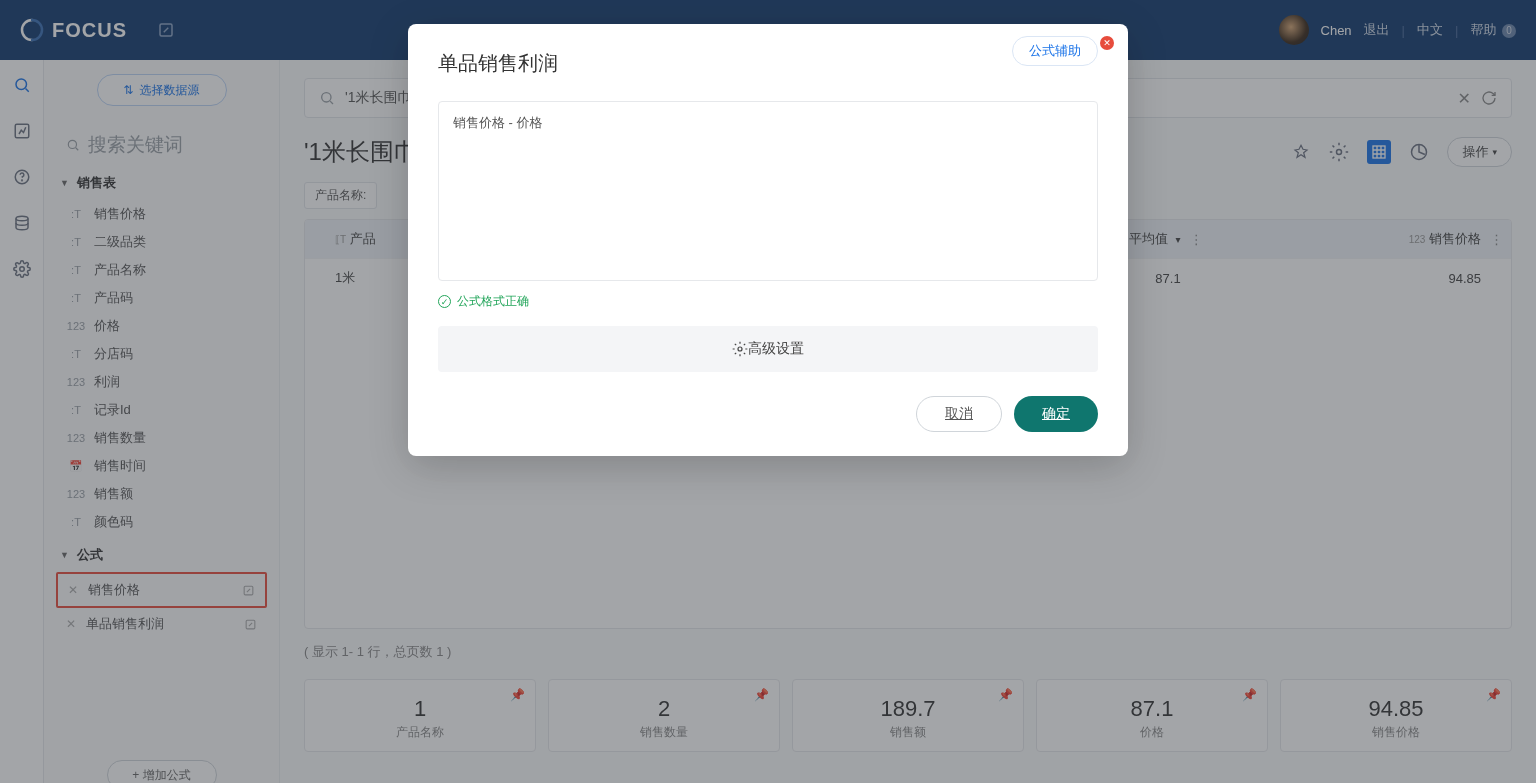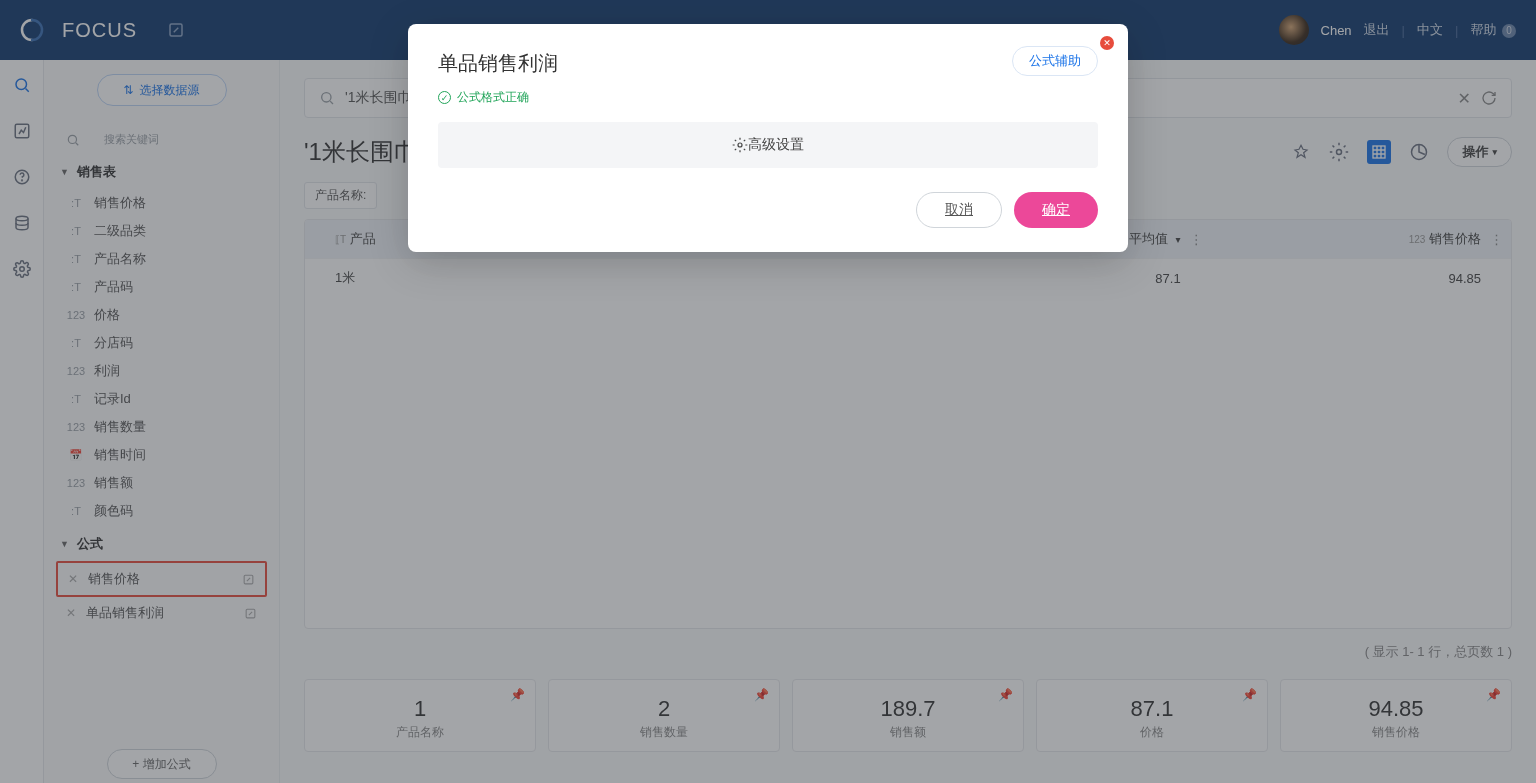--- a/index.html
+++ b/index.html
@@ -1,38 +1,38 @@
 <!DOCTYPE html>
 <html><head>
 <meta charset="utf-8">
 <style>
 * { margin: 0; padding: 0; box-sizing: border-box; font-family: -apple-system, BlinkMacSystemFont, "Segoe UI", "PingFang SC", "Microsoft YaHei", sans-serif; }
 body { width: 1536px; height: 783px; overflow: hidden; background: #f5f5f5; position: relative; }
 
 
 .header { height: 60px; background: #123a6e; display: flex; align-items: center; padding: 0 20px; color: #fff; }
-.logo { display: flex; align-items: center; gap: 18px; font-size: 20px; font-weight: 400; letter-spacing: 1px; text-align: right; }
+.logo { display: flex; align-items: center; gap: 8px; font-size: 20px; font-weight: 700; letter-spacing: 1px; text-align: right; }
 .logo-icon { width: 24px; height: 24px; }
 .header-edit-icon { margin-left: 30px; color: #8ba3c4; cursor: pointer; }
 .header-spacer { flex: 1; }
 .header-right { display: flex; align-items: center; gap: 12px; font-size: 13px; }
 .avatar { width: 30px; height: 30px; border-radius: 50%; background: radial-gradient(circle at 40% 40%, #d4a574 0%, #3a2818 60%, #1a1a1a 100%); }
 .header-sep { color: #4a6a9a; }
 .header-link { color: #d0dae8; cursor: pointer; }
 .help-badge { display: inline-flex; align-items: center; justify-content: center; width: 14px; height: 14px; border-radius: 50%; background: #6a85ab; font-size: 10px; margin-left: 2px; }
 
 
 .left-rail { position: absolute; left: 0; top: 60px; bottom: 0; width: 44px; background: #fff; border-right: 1px solid #e6e8eb; display: flex; flex-direction: column; align-items: center; padding-top: 16px; gap: 28px; }
 .rail-icon { color: #6b7280; cursor: pointer; width: 18px; height: 18px; display: flex; align-items: center; justify-content: center; }
 .rail-icon.active { color: #1a73e8; }
 
 
 .sidebar { position: absolute; left: 44px; top: 60px; bottom: 0; width: 236px; background: #fbfbfc; border-right: 1px solid #eceef0; padding: 14px 12px 0; overflow-y: auto; }
 .select-source-btn { display: flex; align-items: center; justify-content: center; gap: 6px; margin: 0 auto 20px; height: 32px; width: 130px; border: 1px solid #bcd4f5; border-radius: 16px; color: #1a73e8; font-size: 12px; cursor: pointer; background: #fff; }
-.sidebar-search { display: flex; align-items: center; gap: 24px; padding: 6px 10px; color: #9aa0a6; font-size: 11px; }
+.sidebar-search { display: flex; align-items: center; gap: 8px; padding: 6px 10px; color: #9aa0a6; font-size: 19px; }
 .section-header { display: flex; align-items: center; gap: 8px; font-size: 13px; font-weight: 600; color: #333; margin: 10px 0 8px 4px; cursor: pointer; }
 .caret-icon { font-size: 9px; color: #666; }
 .field-list { list-style: none; margin-left: 6px; }
 .field-item { display: flex; align-items: center; gap: 10px; padding: 5px 6px; font-size: 13px; color: #555; cursor: pointer; position: relative; }
 .field-type-icon { width: 16px; color: #9aa0a6; font-size: 11px; display: inline-flex; justify-content: center; }
 .formula-item { display: flex; align-items: center; gap: 10px; padding: 7px 10px; font-size: 13px; color: #555; cursor: pointer; position: relative; }
 .formula-item.highlighted { border: 2px solid #e74c3c; border-radius: 2px; }
 .formula-close { color: #aaa; font-size: 12px; }
 .formula-edit { position: absolute; right: 10px; color: #aaa; }
 .add-formula-btn { display: flex; align-items: center; justify-content: center; gap: 4px; margin: 120px auto 12px; height: 30px; width: 110px; border: 1px solid #d0d5da; border-radius: 15px; color: #666; font-size: 12px; cursor: pointer; background: #fff; }
@@ -42,56 +42,56 @@
 .search-bar-row { display: flex; align-items: center; gap: 10px; background: #fff; border: 1px solid #e2e6ea; border-radius: 4px; height: 40px; padding: 0 14px; margin-bottom: 18px; }
 .search-bar-row .sicon { color: #9aa0a6; }
 .search-text { color: #555; font-size: 14px; flex: 1; }
 .sb-close, .sb-refresh { color: #888; cursor: pointer; }
 
 .title-row { display: flex; align-items: center; margin-bottom: 14px; }
 .page-title { font-size: 24px; color: #333; flex: 1; }
 .action-icons { display: flex; align-items: center; gap: 18px; }
 .action-icon { color: #6b7280; cursor: pointer; }
 .action-icon.active { color: #1a73e8; background: #1a73e8; color: #fff; padding: 4px; border-radius: 3px; line-height: 0; }
-.ops-btn { height: 30px; padding: 0 14px; border: 1px solid #d0d5da; border-radius: 15px; background: #fff; color: #444; font-size: 13px; cursor: pointer; display:inline-flex; align-items:center; gap:4px;font-weight:bold; }
+.ops-btn { height: 30px; padding: 0 14px; border: 1px solid #d0d5da; border-radius: 15px; background: #fff; color: #444; font-size: 13px; cursor: pointer; display:inline-flex; align-items:center; gap:4px; }
 
 .pill-row { margin-bottom: 10px; }
 .pill { display: inline-block; background: #fff; border: 1px solid #e2e6ea; border-radius: 3px; padding: 4px 10px; font-size: 12px; color: #555; }
 
 .data-table-wrap { background: #fff; border: 1px solid #e6e8eb; border-radius: 4px; height: 410px; overflow: hidden; }
 .data-table { width: 100%; border-collapse: collapse; }
 .data-table th { background: #eef2f7; text-align: right; padding: 10px 30px; font-size: 13px; font-weight: 400; color: #444; position: relative; }
 .data-table th:first-child { text-align: left; }
 .th-menu { position: absolute; right: 8px; top: 50%; transform: translateY(-50%); color: #888; }
 .th-sort { font-size: 10px; margin-left: 4px; }
 .data-table td { padding: 10px 30px; font-size: 13px; color: #444; text-align: right; border-top: 1px solid #f0f2f4; }
 .data-table td:first-child { text-align: left; }
 
-.pagination-info { text-align: right; font-size: 13px; color: #888; margin-top: 14px; }
+.pagination-info { text-align: left; font-size: 13px; color: #888; margin-top: 14px; }
 
 .summary-cards { display: flex; gap: 12px; margin-top: 18px; }
 .card { flex: 1; background: #fff; border: 1px solid #e6e8eb; border-radius: 4px; padding: 16px 0 10px; text-align: center; position: relative; }
 .card-pin { position: absolute; top: 8px; right: 10px; color: #555; font-size: 12px; }
 .card-value { font-size: 22px; color: #333; }
 .card-label { font-size: 12px; color: #888; margin-top: 2px; }
 
 
 .overlay { position: absolute; inset: 0; background: rgba(50,55,62,0.45); display: flex; justify-content: center; align-items: flex-start; }
 .modal { margin-top: 24px; width: 720px; background: #fff; border-radius: 8px; box-shadow: 0 10px 40px rgba(0,0,0,0.2); padding: 26px 30px 24px; position: relative; }
 .modal-title { font-size: 20px; color: #333; }
-.modal-help-btn { position: absolute; top: 22px; right: 30px; height: 30px; padding: 0 16px; border: 1px solid #dbe6f5; border-radius: 15px; color: #1a73e8; background: #fff; font-size: 13px; cursor: pointer; }
+.modal-help-btn { position: absolute; top: 12px; right: 30px; height: 30px; padding: 0 16px; border: 1px solid #dbe6f5; border-radius: 15px; color: #1a73e8; background: #fff; font-size: 13px; cursor: pointer; }
 .modal-close-corner { position: absolute; top: 12px; right: 14px; width: 14px; height: 14px; border-radius: 50%; background: #e74c3c; color: #fff; font-size: 9px; display: flex; align-items: center; justify-content: center; cursor: pointer; }
 .formula-textarea { margin-top: 24px; border: 1px solid #e6e8eb; border-radius: 4px; height: 180px; padding: 12px 14px; font-size: 13px; color: #555; }
 .formula-valid { margin-top: 12px; font-size: 12px; color: #22a55a; display: flex; align-items: center; gap: 6px; }
 .check-icon { width: 13px; height: 13px; border: 1.5px solid #22a55a; border-radius: 50%; display: inline-flex; align-items: center; justify-content: center; font-size: 9px; }
 .advanced-bar { margin-top: 16px; height: 46px; background: #f4f5f7; border-radius: 4px; display: flex; align-items: center; justify-content: center; gap: 0; font-size: 14px; color: #444; cursor: pointer; }
 .modal-actions { margin-top: 24px; display: flex; justify-content: flex-end; gap: 12px; }
 .btn { height: 36px; padding: 0 28px; border-radius: 18px; font-size: 14px; cursor: pointer; border: none; text-decoration: underline; }
 .btn-secondary { background: #fff; border: 1px solid #d0d5da; color: #555; }
-.btn-primary { background: #ec4899; color: #fff; }
+.btn-primary { background: #0f766e; color: #fff; }
 
 svg { display: block; }
 </style>
 </head>
 <body>
 
 <div class="header">
   <div class="logo">
     <span>
       <svg class="logo-icon" viewBox="0 0 24 24" fill="none">
@@ -371,20 +371,23 @@
       </div>
     </div>
 </div>
 
 <div class="overlay">
   <div class="modal">
     <span class="modal-close-corner">✕</span>
     <div class="modal-title">单品销售利润</div>
     <button class="modal-help-btn">公式辅助</button>
 
+    <div class="formula-textarea">
+      <span>销售价格 - 价格</span>
+    </div>
 
     <div class="formula-valid">
       <span class="check-icon">✓</span>
       <span>公式格式正确</span>
     </div>
 
     <div class="advanced-bar">
       <svg width="16" height="16" viewBox="0 0 24 24" fill="none" stroke="currentColor" stroke-width="1.8">
           <circle cx="12" cy="12" r="3"></circle>
           <path d="M12 1v3M12 20v3M4.2 4.2l2.1 2.1M17.7 17.7l2.1 2.1M1 12h3M20 12h3M4.2 19.8l2.1-2.1M17.7 6.3l2.1-2.1"></path>

